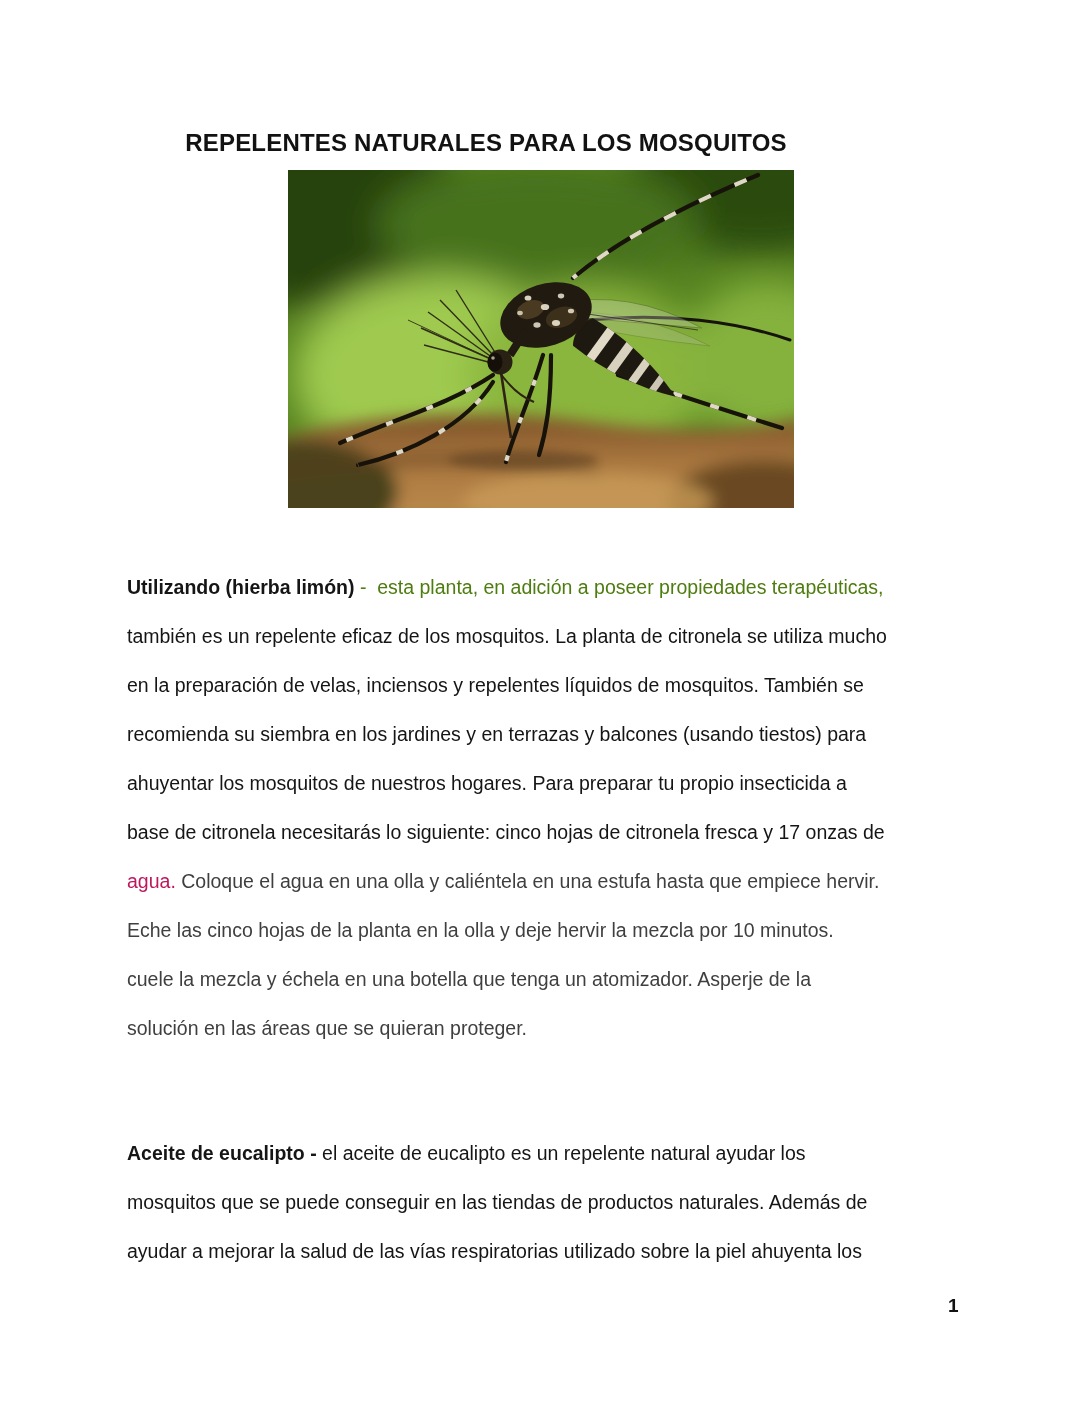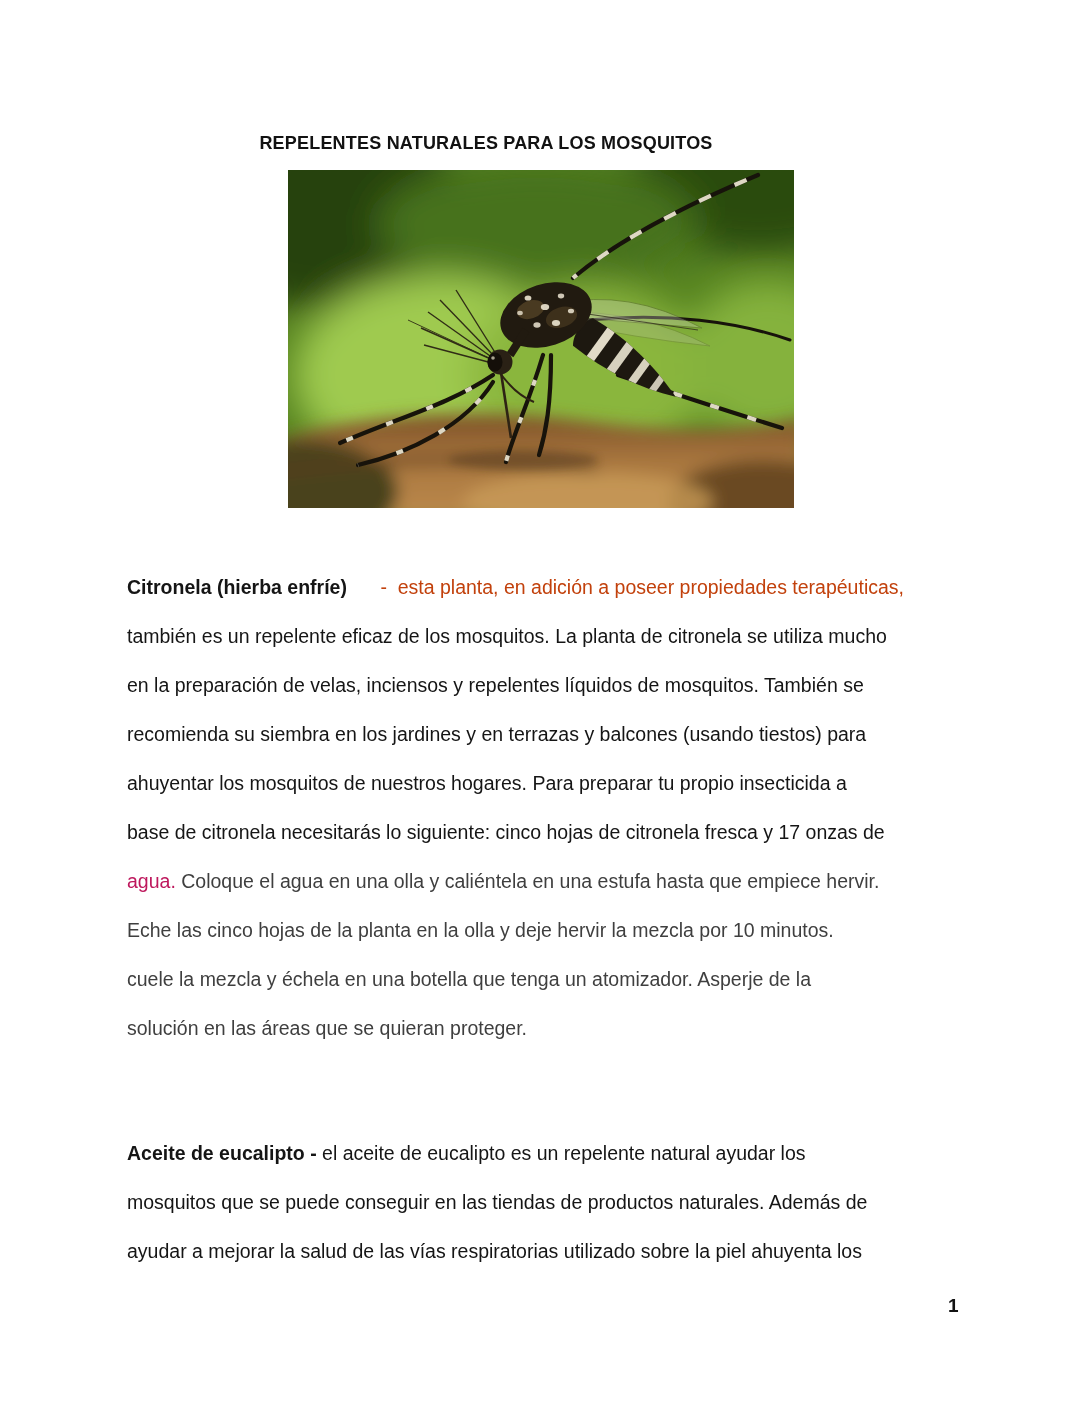--- a/index.html
+++ b/index.html
@@ -9,21 +9,21 @@
     margin:0 auto;
     background:#ffffff;
     font-family:"Liberation Sans", sans-serif;
     overflow:hidden;
   }
   .doc-title{
     position:absolute;
     top:130px;left:0;
     width:972px;
     text-align:center;
-    font-size:18px;
+    font-size:24px;
     font-weight:bold;
     color:#121212;
     line-height:26px;
     letter-spacing:0.2px;
   }
   .photo{
     position:absolute;
     left:288px;top:170px;
     width:506px;height:338px;
     overflow:hidden;
@@ -174,21 +174,21 @@
             <circle cx="212" cy="192" r="12.5" fill="#2a2115"></circle>
             <ellipse cx="207" cy="192" rx="7.5" ry="9.5" fill="#140f09"></ellipse>
             <circle cx="205" cy="188" r="1.8" fill="#cfc9b4" opacity="0.8"></circle>
           </g>
         </g>
       </g>
     </svg>
   </div>
 
   <div class="paragraph p1">
-      <div class="line"><span style="font-weight: bold; color: rgb(21, 21, 21);">Citronela (hierba enfríe)</span><span style="color: #c2410c; margin-left: 28px;"> -  esta planta, en adición a poseer propiedades terapéuticas,</span></div>
+      <div class="line"><span style="font-weight: bold; color: rgb(21, 21, 21);">Utilizando (hierba limón)</span><span style="color: #4d7c0f;"> -  esta planta, en adición a poseer propiedades terapéuticas,</span></div>
       <div class="line"><span style="color: rgb(21, 21, 21);">también es un repelente eficaz de los mosquitos. La planta de citronela se utiliza mucho</span></div>
       <div class="line"><span style="color: rgb(21, 21, 21);">en la preparación de velas, inciensos y repelentes líquidos de mosquitos. También se</span></div>
       <div class="line"><span style="color: rgb(21, 21, 21);">recomienda su siembra en los jardines y en terrazas y balcones (usando tiestos) para</span></div>
       <div class="line"><span style="color: rgb(21, 21, 21);">ahuyentar los mosquitos de nuestros hogares. Para preparar tu propio insecticida a</span></div>
       <div class="line"><span style="color: rgb(21, 21, 21);">base de citronela necesitarás lo siguiente: cinco hojas de citronela fresca y 17 onzas de</span></div>
       <div class="line"><span style="color: #be185d;">agua.</span><span style="color: rgb(63, 63, 63);"> Coloque el agua en una olla y caliéntela en una estufa hasta que empiece hervir.</span></div>
       <div class="line"><span style="color: rgb(63, 63, 63);">Eche las cinco hojas de la planta en la olla y deje hervir la mezcla por 10 minutos.</span></div>
       <div class="line"><span style="color: rgb(63, 63, 63);">cuele la mezcla y échela en una botella que tenga un atomizador. Asperje de la</span></div>
       <div class="line"><span style="color: rgb(63, 63, 63);">solución en las áreas que se quieran proteger.</span></div>
     </div>

